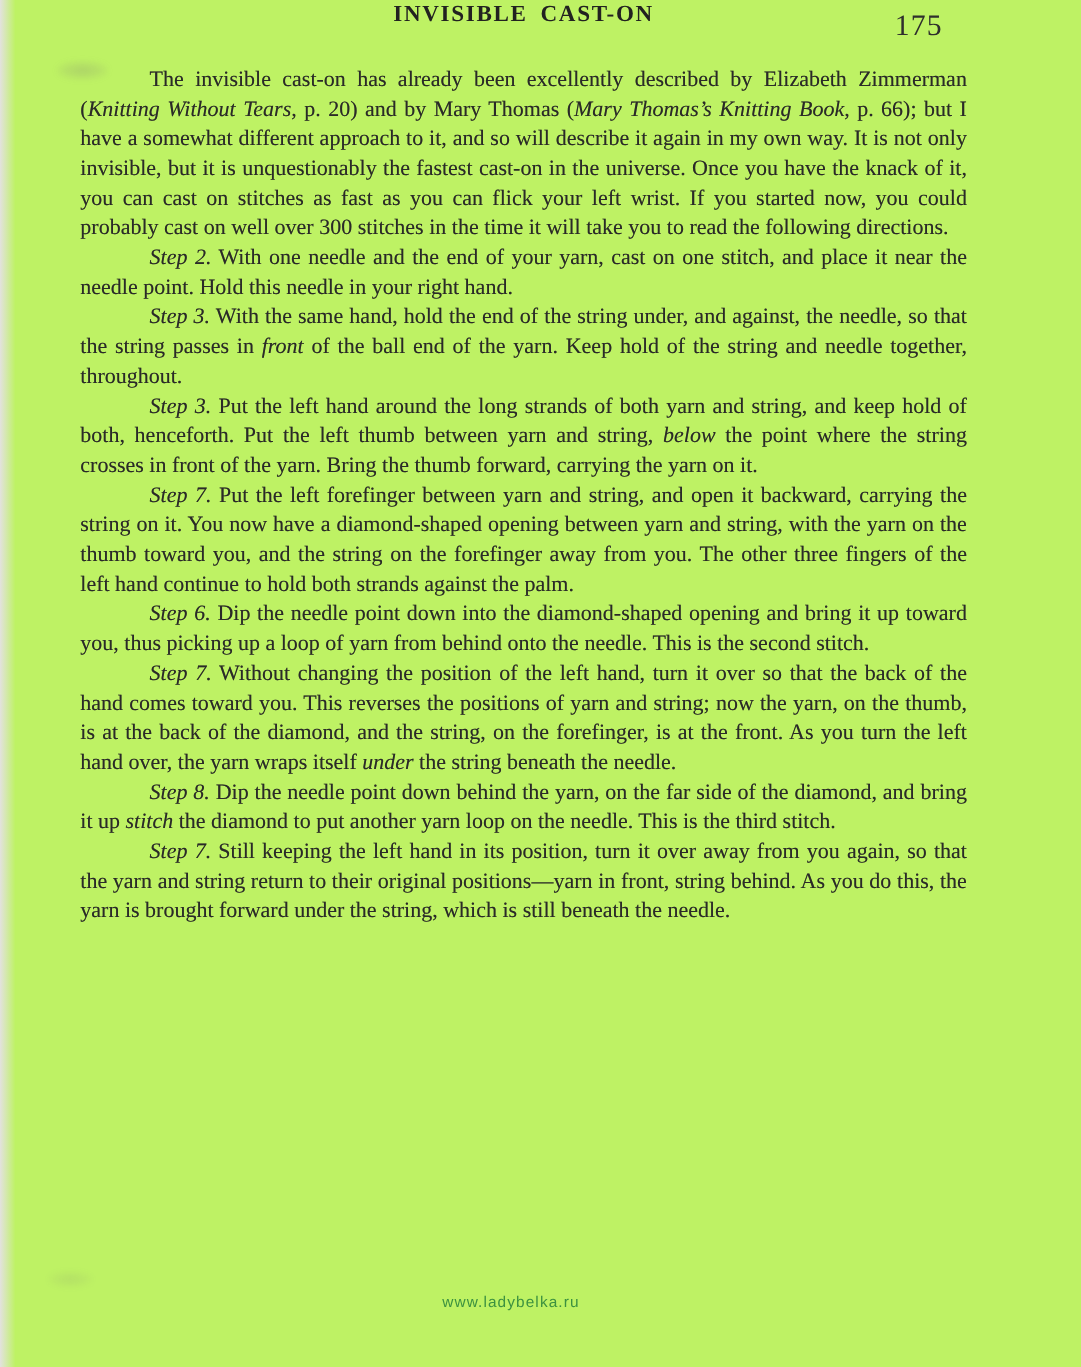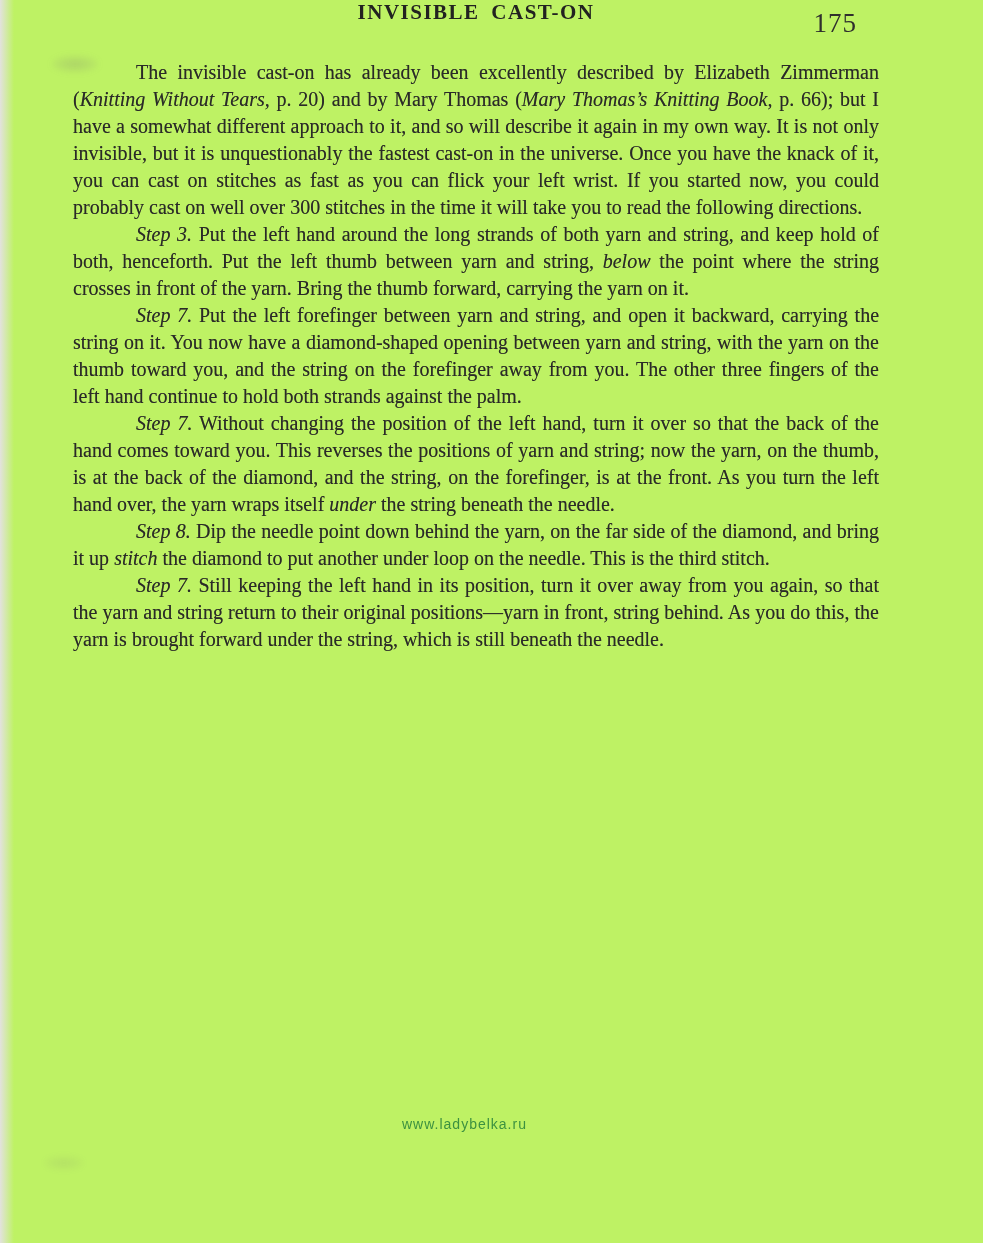--- a/index.html
+++ b/index.html
@@ -65,21 +65,21 @@
     text-indent: 63px;
     text-shadow: 0 0 0.5px rgba(30,30,28,0.45);
   }
   .body-text p.para em {
     font-style: italic;
     margin-top: 48px;
   }
   .watermark {
     position: absolute;
     left: 402px;
-    top: 1116px;
+    top: 1175px;
     font-family: "Liberation Sans", "DejaVu Sans", sans-serif;
     font-size: 14px;
     letter-spacing: 1px;
     color: rgba(38, 128, 58, 0.85);
     white-space: nowrap;
   }
 </style>
 </head>
 <body>
 
@@ -87,22 +87,25 @@
   <div class="edge-shade-left"></div>
   <div class="smudge smudge-1"></div>
   <div class="smudge smudge-2"></div>
 
   <div class="page-number">175</div>
 
   <div class="content">
     <h1 class="title">INVISIBLE CAST-ON</h1>
     <div class="body-text">
         <p class="para"><span>The invisible cast-on has already been excellently described by Elizabeth Zimmerman (</span><em>Knitting Without Tears,</em><span> p. 20) and by Mary Thomas (</span><em>Mary Thomas’s Knitting Book,</em><span> p. 66); but I have a somewhat different approach to it, and so will describe it again in my own way. It is not only invisible, but it is unquestionably the fastest cast-on in the universe. Once you have the knack of it, you can cast on stitches as fast as you can flick your left wrist. If you started now, you could probably cast on well over 300 stitches in the time it will take you to read the following directions.</span></p>
+        <p class="para"><em>Step 2.</em><span> With one needle and the end of your yarn, cast on one stitch, and place it near the needle point. Hold this needle in your right hand.</span></p>
+        <p class="para"><em>Step 3.</em><span> With the same hand, hold the end of the string under, and against, the needle, so that the string passes in </span><em>front</em><span> of the ball end of the yarn. Keep hold of the string and needle together, throughout.</span></p>
         <p class="para"><em>Step 3.</em><span> Put the left hand around the long strands of both yarn and string, and keep hold of both, henceforth. Put the left thumb between yarn and string, </span><em>below</em><span> the point where the string crosses in front of the yarn. Bring the thumb forward, carrying the yarn on it.</span></p>
         <p class="para"><em>Step 7.</em><span> Put the left forefinger between yarn and string, and open it backward, carrying the string on it. You now have a diamond-shaped opening between yarn and string, with the yarn on the thumb toward you, and the string on the forefinger away from you. The other three fingers of the left hand continue to hold both strands against the palm.</span></p>
+        <p class="para"><em>Step 6.</em><span> Dip the needle point down into the diamond-shaped opening and bring it up toward you, thus picking up a loop of yarn from behind onto the needle. This is the second stitch.</span></p>
         <p class="para"><em>Step 7.</em><span> Without changing the position of the left hand, turn it over so that the back of the hand comes toward you. This reverses the positions of yarn and string; now the yarn, on the thumb, is at the back of the diamond, and the string, on the forefinger, is at the front. As you turn the left hand over, the yarn wraps itself </span><em>under</em><span> the string beneath the needle.</span></p>
-        <p class="para"><em>Step 8.</em><span> Dip the needle point down behind the yarn, on the far side of the diamond, and bring it up </span><em>stitch</em><span> the diamond to put another under loop on the needle. This is the third stitch.</span></p>
+        <p class="para"><em>Step 8.</em><span> Dip the needle point down behind the yarn, on the far side of the diamond, and bring it up </span><em>stitch</em><span> the diamond to put another yarn loop on the needle. This is the third stitch.</span></p>
         <p class="para"><em>Step 7.</em><span> Still keeping the left hand in its position, turn it over away from you again, so that the yarn and string return to their original positions—yarn in front, string behind. As you do this, the yarn is brought forward under the string, which is still beneath the needle.</span></p>
       </div>
   </div>
 
   <div class="watermark">www.ladybelka.ru</div>
 </div>
 
 </body></html>

